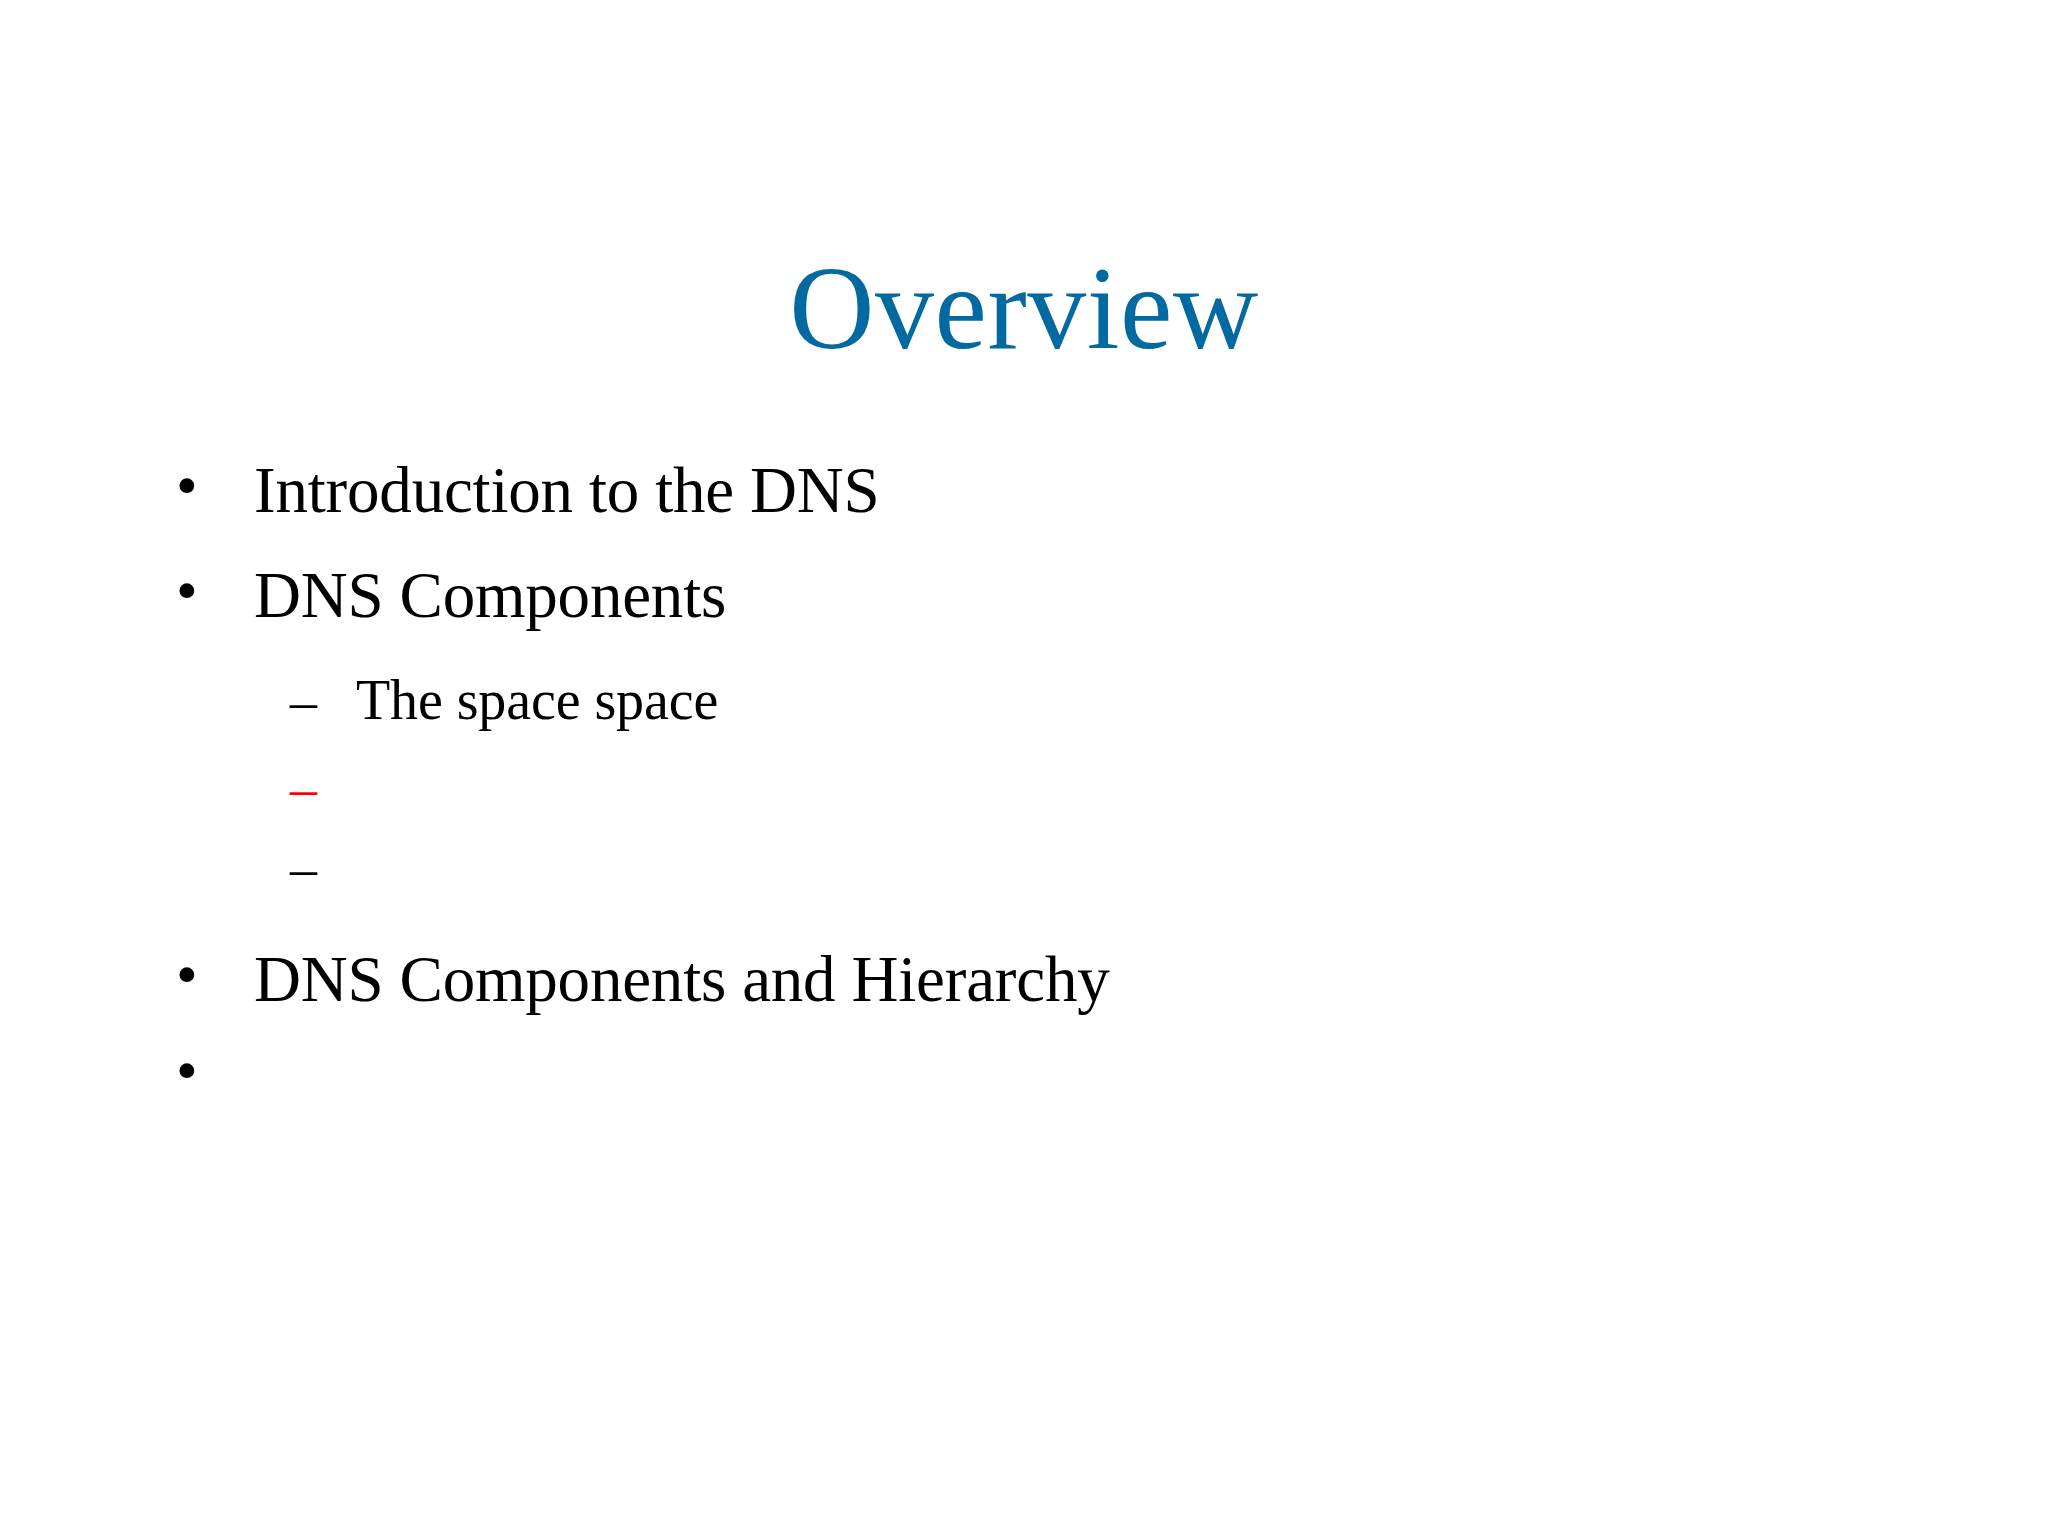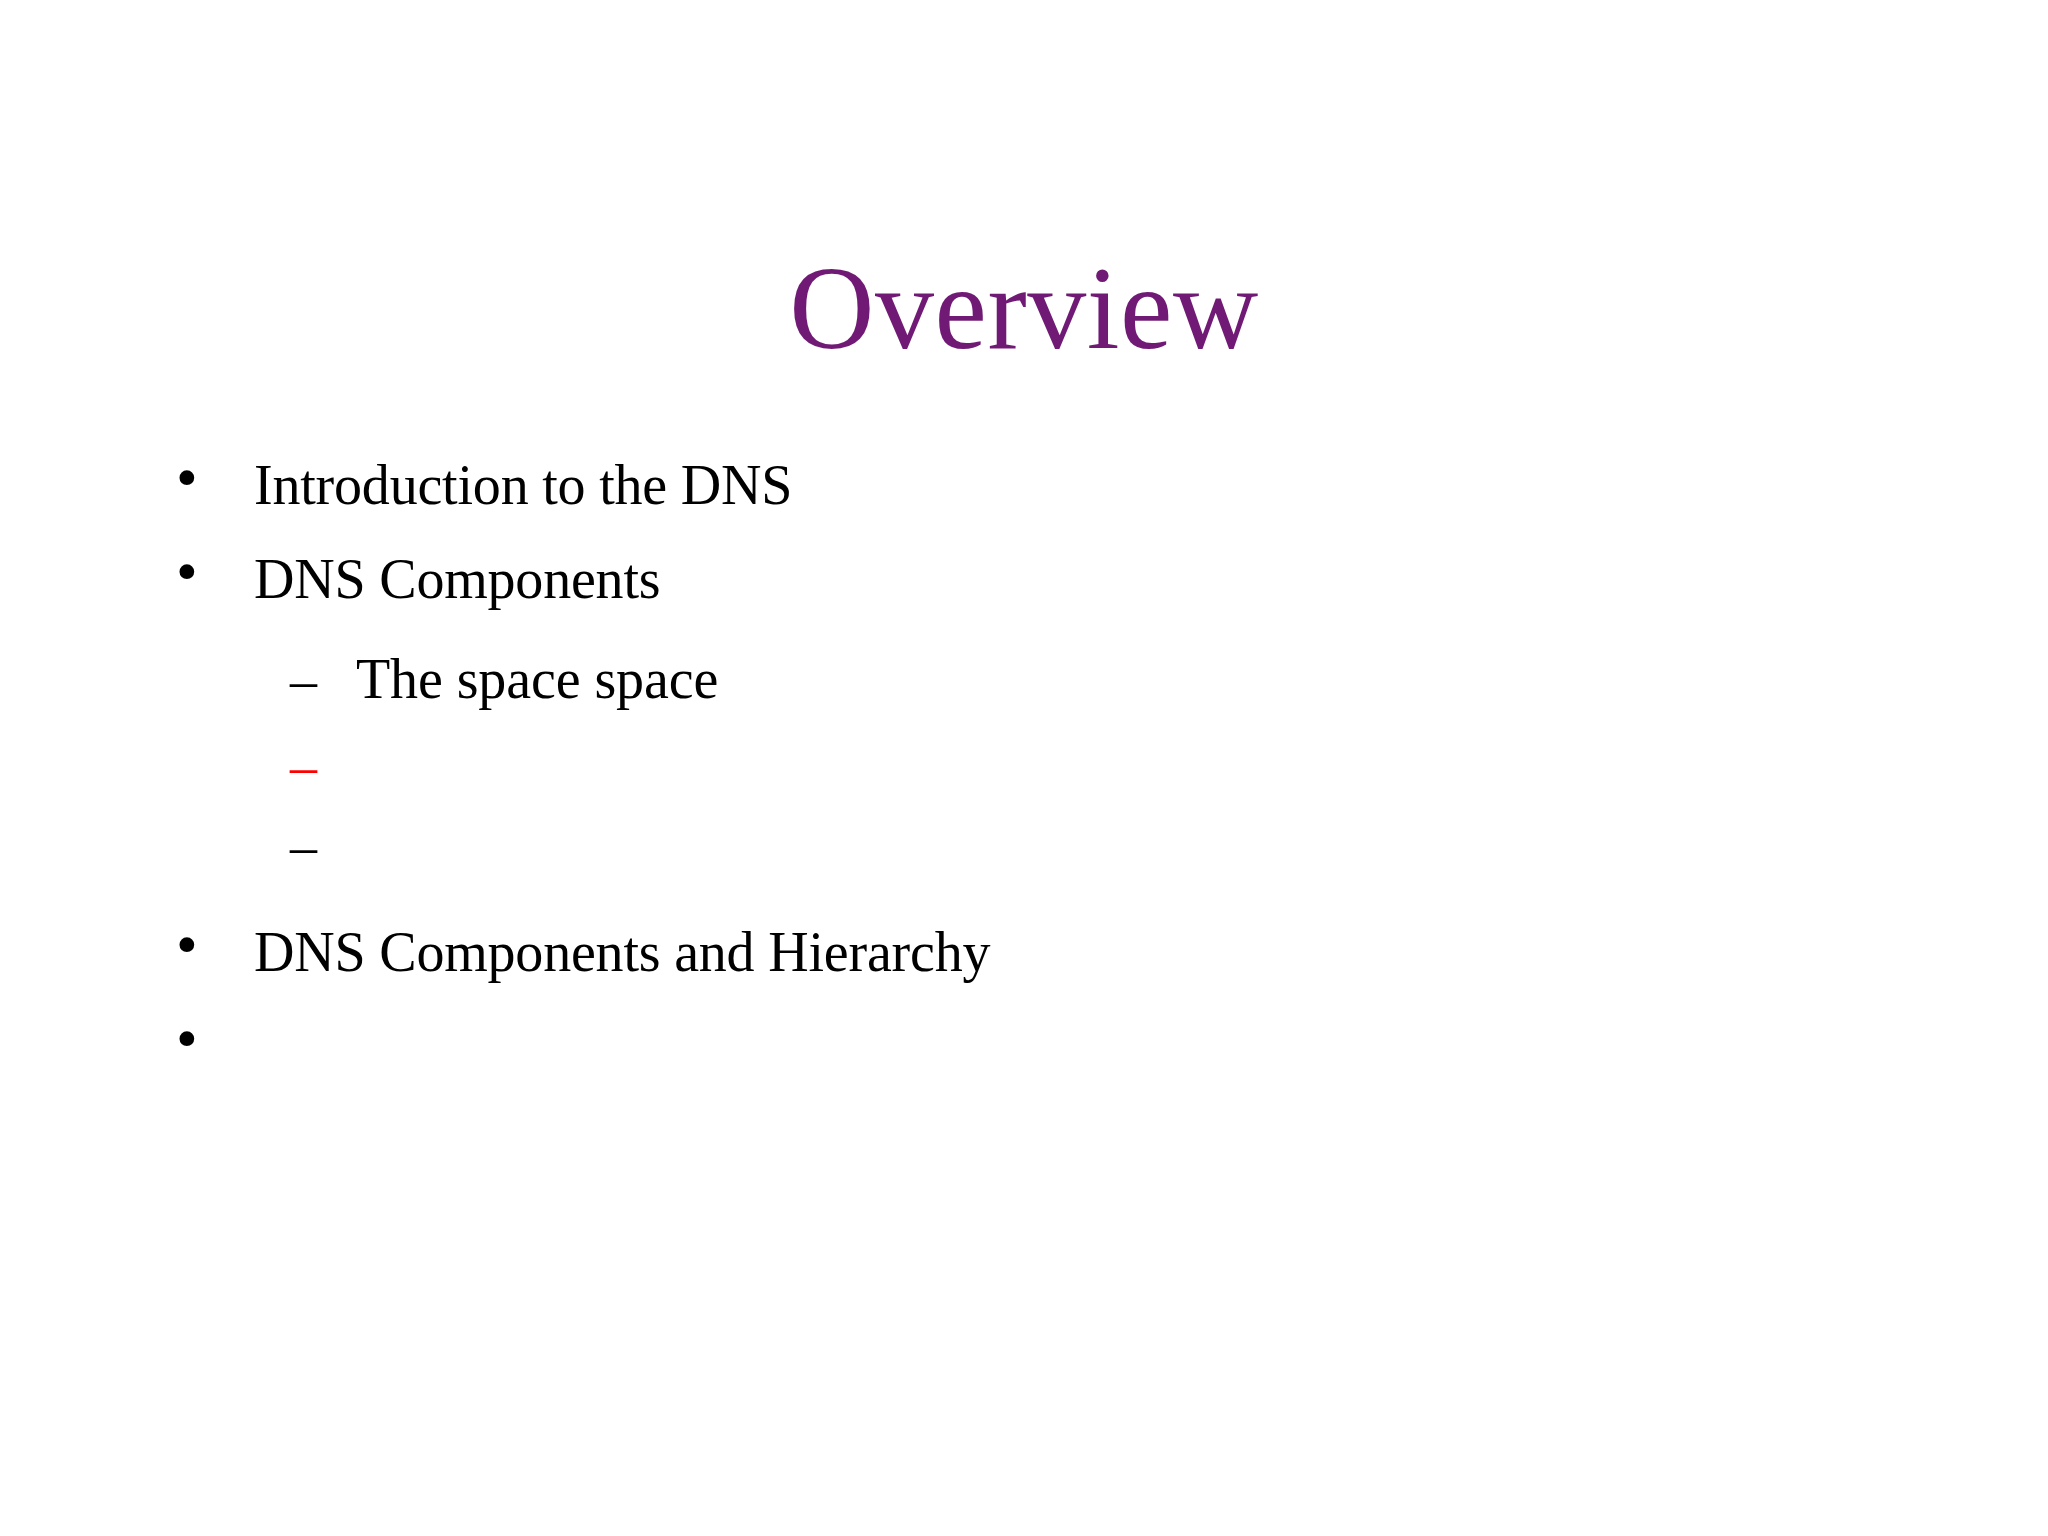--- a/index.html
+++ b/index.html
@@ -29,21 +29,21 @@
   .slide-title {
     position: absolute;
     left: 0;
     top: 168px;
     width: 2048px;
     text-align: center;
     font-size: 118px;
     line-height: 1.05;
     font-weight: 400;
     letter-spacing: 0.5px;
-    color: #701a75;
+    color: #0369a1;
     white-space: nowrap;
   }
 
   
   .body-list {
     position: absolute;
     left: 170px;
     top: 452px;
     width: 1720px;
   }
@@ -63,21 +63,21 @@
     width: 84px;
     font-size: 62px;
     line-height: 1;
     text-align: left;
     padding-left: 6px;
     box-sizing: border-box;
     position: relative;
     top: -6px;
   }
   .level-1 .bullet-text {
-    font-size: 56px;
+    font-size: 65px;
     line-height: 1.18;
     letter-spacing: -0.2px;
   }
 
   
   .level-2 {
     margin-left: 120px;
     margin-bottom: 26px;
   }
   .level-2 .bullet-marker {

